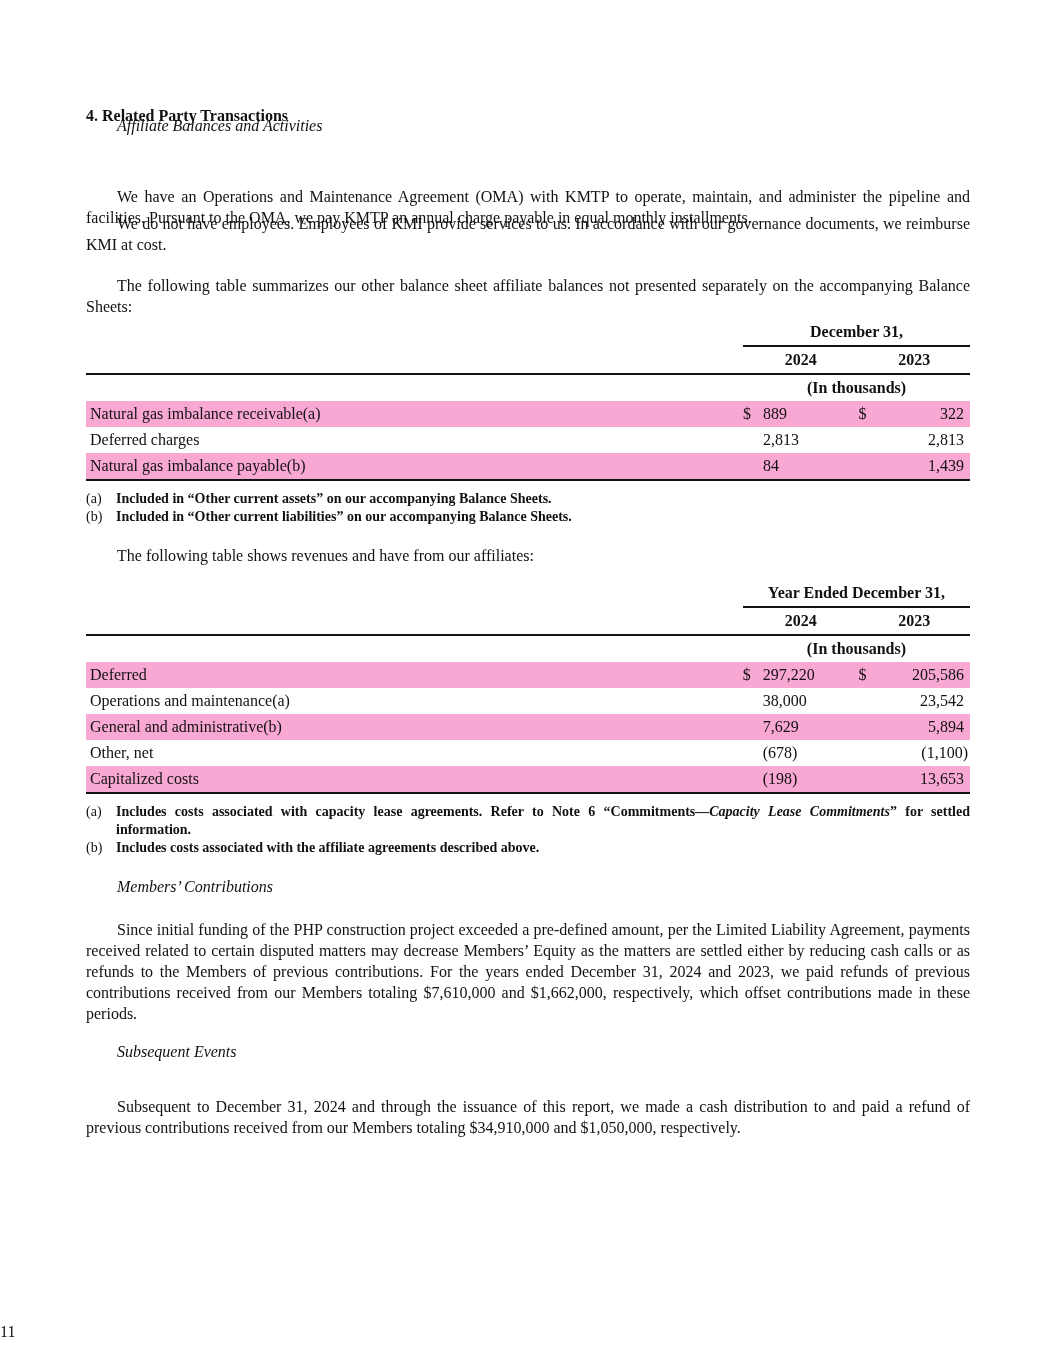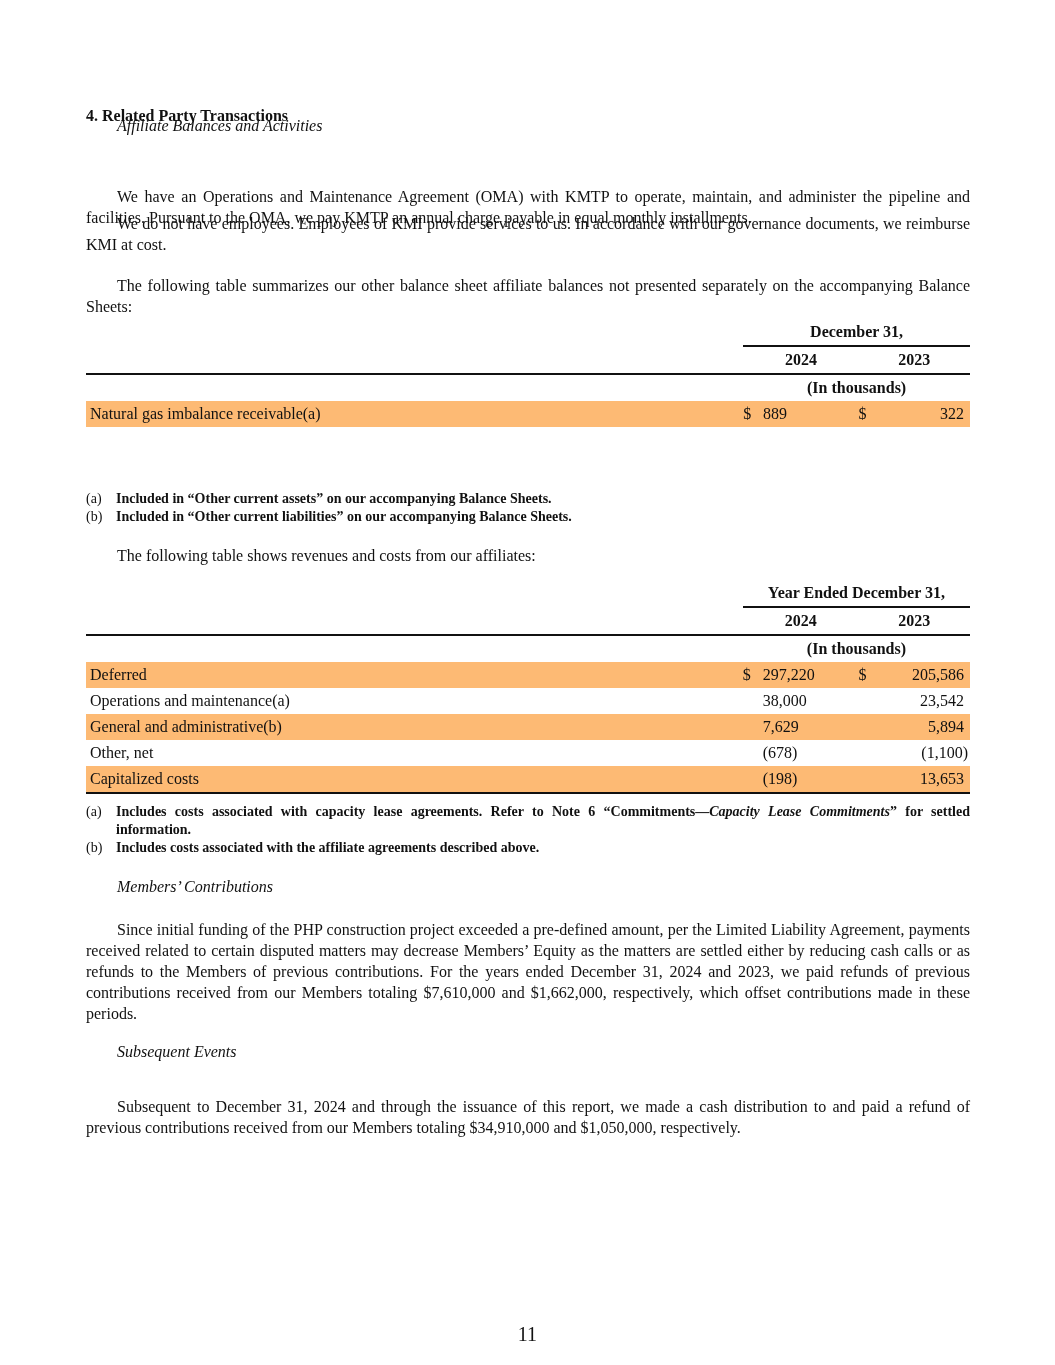--- a/index.html
+++ b/index.html
@@ -17,25 +17,25 @@
   .fn .mk { width: 30px; flex: none; }
   .fn .tx { flex: 1; text-align: justify; font-weight: bold; }
 
   table.fin { border-collapse: collapse; width: 884px; font-size: 16px; }
   table.fin td { padding: 0; height: 26px; vertical-align: middle; }
   .c-label { width: 658px; padding-left: 4px !important; }
   .c-d1 { width: 20px; text-align: left; }
   .c-v1 { width: 86px; text-align: left; padding-right: 10px !important; }
   .c-d2 { width: 20px; text-align: left; }
   .c-v2 { width: 86px; text-align: right; padding-right: 6px !important; }
-  .band { background: #fdba74; }
+  .band { background: #f9a8d4; }
   .hdr-row td { font-weight: bold; text-align: center; }
   .rule-bottom { border-bottom: 2px solid #111; }
   .paren { padding-right: 2px !important; }
-  .pageno { position: absolute; top: 1323px; left: 0; width: 1055px; text-align: center; font-size: 20px; }
+  .pageno { position: absolute; top: 1323px; left: 0; width: 1055px; text-align: left; font-size: 16px; }
 </style>
 </head>
 <body>
 
 <div class="page">
 
   <div class="abs h1" style="top:75px;margin-top:32px;">4. Related Party Transactions</div>
 
   <div class="abs h2" style="top:117px;">Affiliate Balances and Activities</div>
 
@@ -61,36 +61,50 @@
         <td class="c-label"></td>
         <td colspan="4">(In thousands)</td>
       </tr>
       <tr class="band">
         <td class="c-label">Natural gas imbalance receivable(a)</td>
         <td class="c-d1">$</td>
         <td class="c-v1">889</td>
         <td class="c-d2">$</td>
         <td class="c-v2">322</td>
       </tr>
+      <tr>
+        <td class="c-label">Deferred charges</td>
+        <td class="c-d1"></td>
+        <td class="c-v1">2,813</td>
+        <td class="c-d2"></td>
+        <td class="c-v2">2,813</td>
+      </tr>
+      <tr class="band rule-bottom">
+        <td class="c-label">Natural gas imbalance payable(b)</td>
+        <td class="c-d1"></td>
+        <td class="c-v1">84</td>
+        <td class="c-d2"></td>
+        <td class="c-v2">1,439</td>
+      </tr>
     </tbody>
       </table>
   </div>
 
   <div class="abs" style="top:490px; width:884px;">
     <div class="fn">
       <span class="mk">(a)</span>
       <span class="tx">Included in “Other current assets” on our accompanying Balance Sheets.</span>
     </div>
     <div class="fn">
       <span class="mk">(b)</span>
       <span class="tx">Included in “Other current liabilities” on our accompanying Balance Sheets.</span>
     </div>
   </div>
 
-  <div class="abs para" style="top:545px; width:884px;">The following table shows revenues and costs from our affiliates:</div>
+  <div class="abs para" style="top:545px; width:884px;">The following table shows revenues and have from our affiliates:</div>
 
   <div class="abs" style="top:580px;">
     <table class="fin">
       <tbody>
           <tr class="hdr-row">
         <td class="c-label"></td>
         <td colspan="4" style="border-bottom:2px solid #111;">Year Ended December 31,</td>
       </tr>
       <tr class="hdr-row rule-bottom">
         <td class="c-label"></td>

